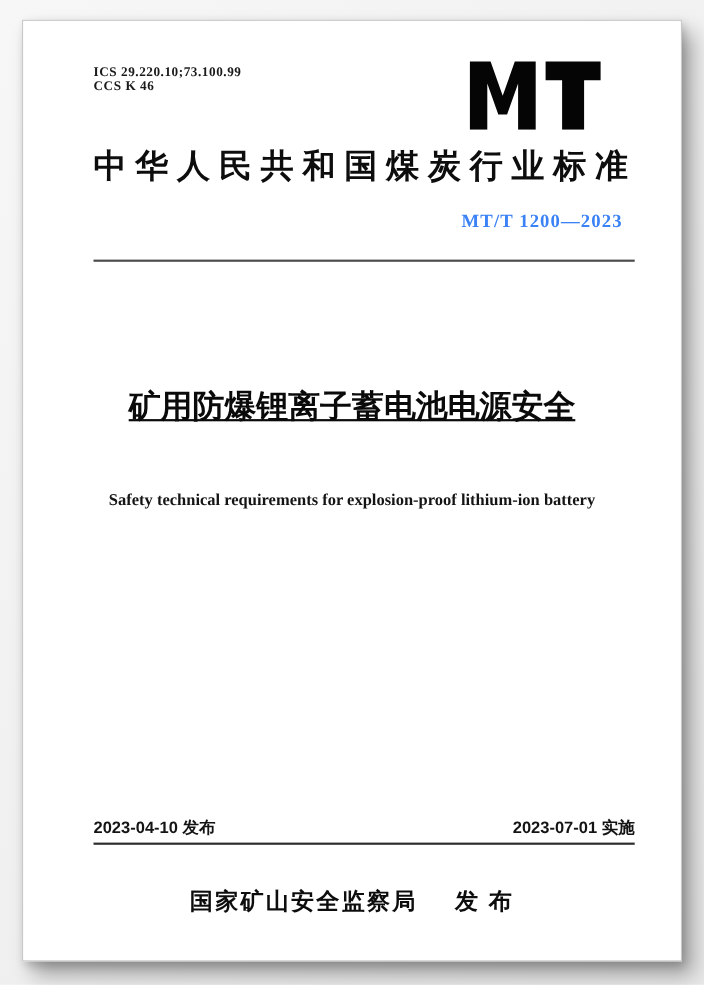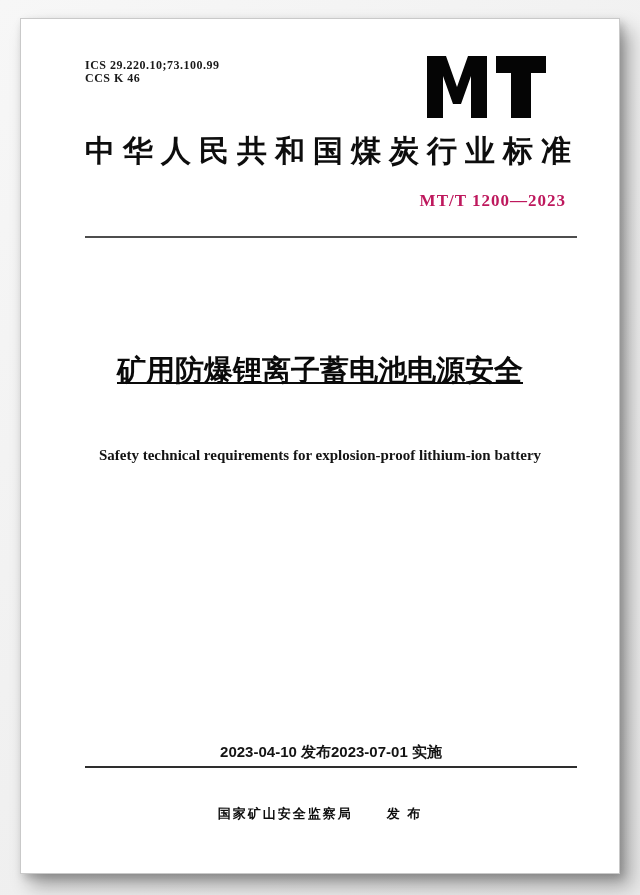--- a/index.html
+++ b/index.html
@@ -51,21 +51,21 @@
     color: #0d0d0d;
     font-family: "Liberation Sans", sans-serif;
   }
   .std-number {
     right: 53px;
     top: 172px;
     font-size: 17px;
     font-weight: bold;
     letter-spacing: 1px;
     font-family: "Liberation Serif", serif;
-    color: #be185d;
+    color: #3b82f6;
     text-align: right;
   }
   .rule-top {
     left: 64px;
     top: 217px;
     width: 492px;
     height: 2px;
     background: #4d4d4d;
   }
   .main-title {
@@ -89,39 +89,39 @@
     font-weight: bold;
     font-size: 15px;
     line-height: 25px;
     color: #141414;
   }
   .dates-row {
     left: 64px;
     top: 724px;
     width: 492px;
     display: flex;
-    justify-content: center;
+    justify-content: space-between;
     font-size: 15px;
     font-weight: bold;
     color: #141414;
     font-family: "Liberation Sans", sans-serif;
   }
   .rule-bottom {
     left: 64px;
     top: 747px;
     width: 492px;
     height: 2px;
     background: #2e2e2e;
   }
   .publisher-row {
     left: 0;
     top: 786px;
     width: 598px;
     text-align: center;
-    font-size: 13px;
+    font-size: 21px;
     font-weight: bold;
     letter-spacing: 2px;
     color: #0d0d0d;
     font-family: "Liberation Sans", sans-serif;
   }
   .publisher-row .gap { display: inline-block; width: 34px; }
 </style>
 </head>
 <body>
 

